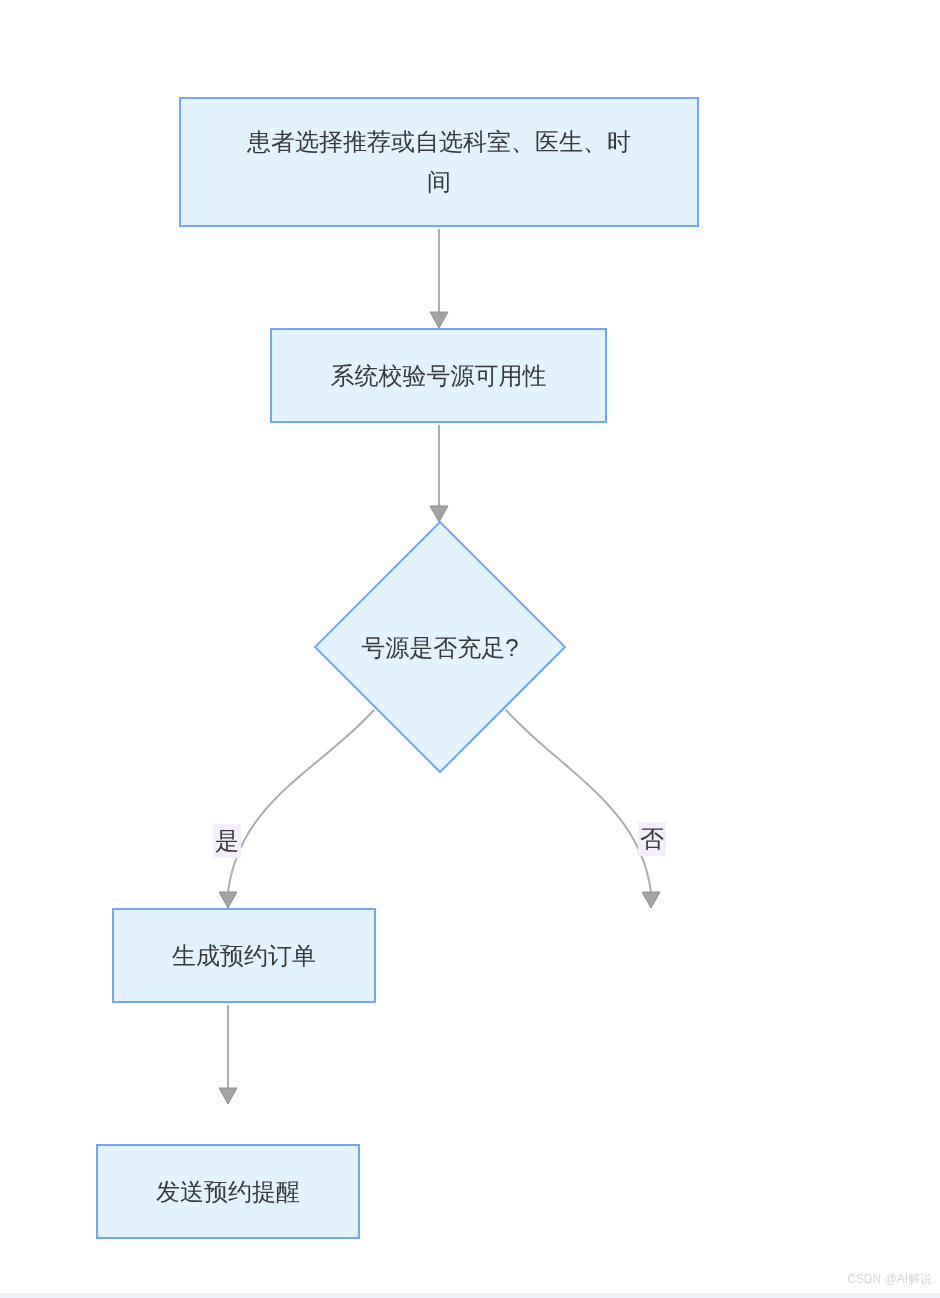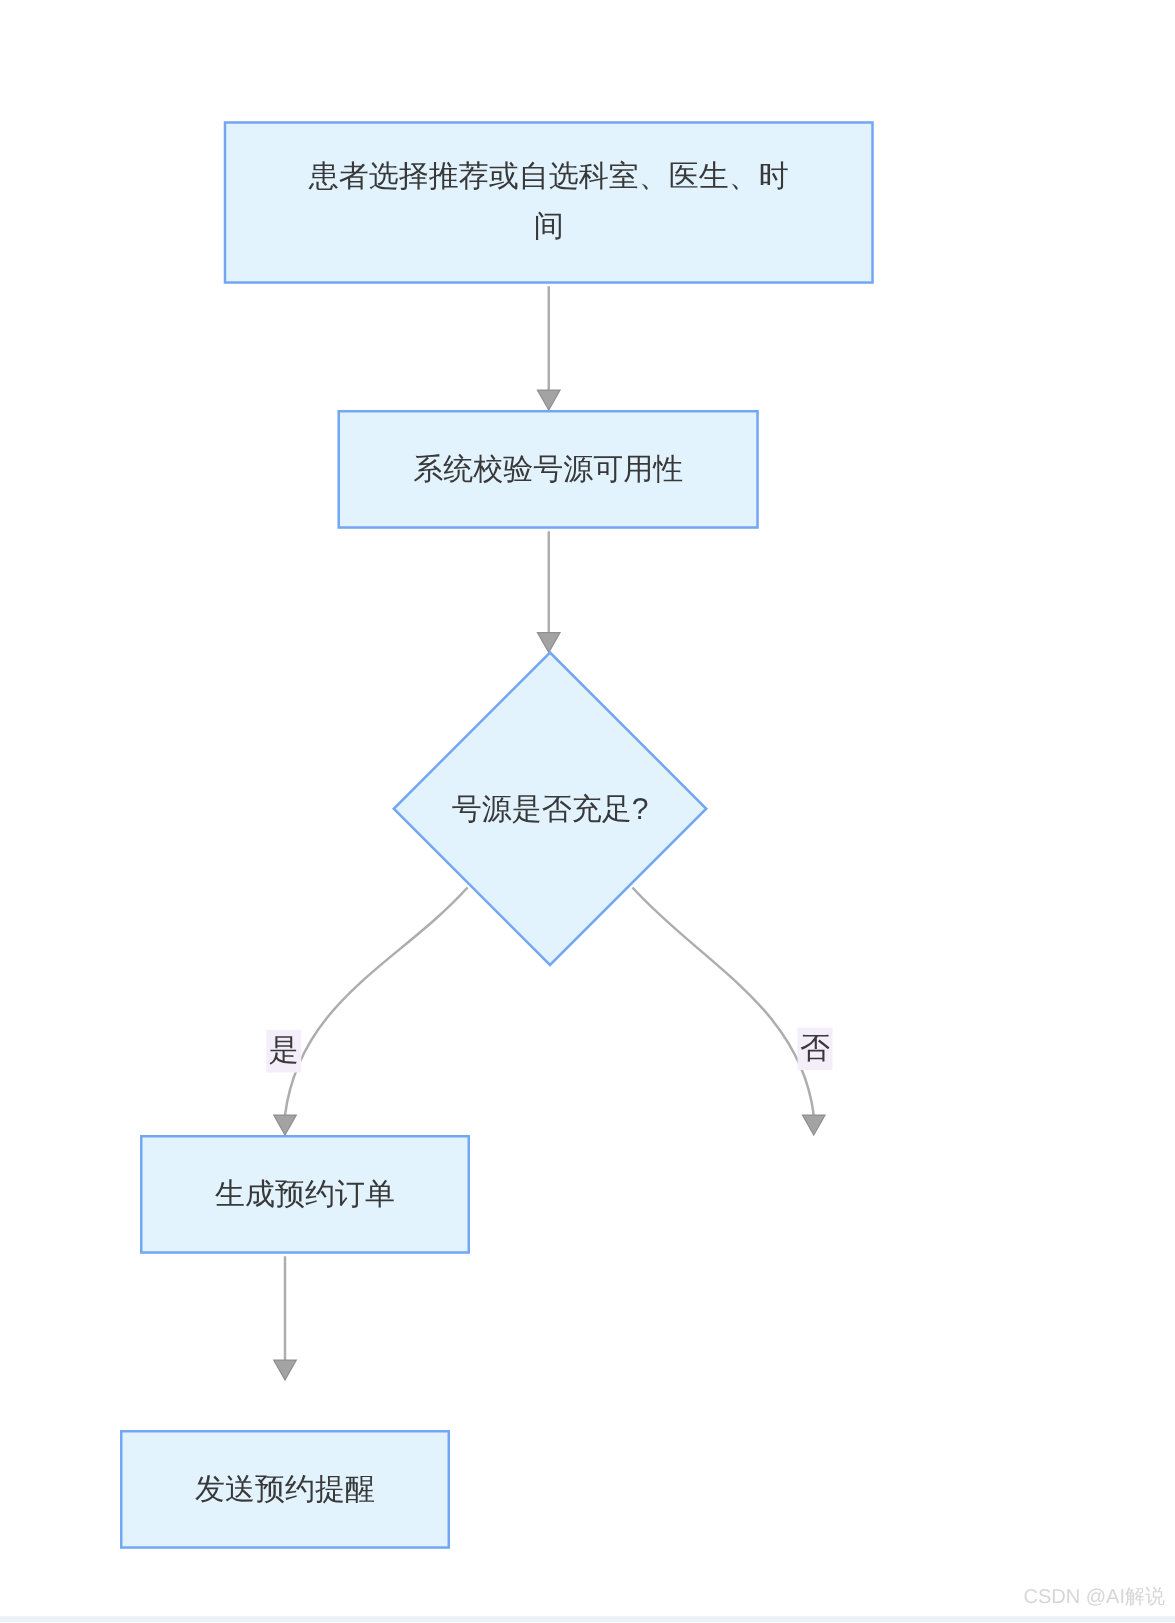--- a/index.html
+++ b/index.html
@@ -76,21 +76,21 @@
     font-size: 24px;
     line-height: 34px;
     padding: 0 2px;
   }
   #branch-yes { left: 213px; top: 824px; }
   #branch-no  { left: 638px; top: 822px; }
   .watermark {
     position: absolute;
     right: 8px; bottom: 10px;
     color: var(--watermark-text);
-    font-size: 16px;
+    font-size: 12px;
   }
   .bottom-strip {
     position: absolute;
     left: 0; bottom: 0;
     width: 940px; height: 5px;
     background: var(--bottom-strip);
   }
 </style>
 </head>
 <body>

